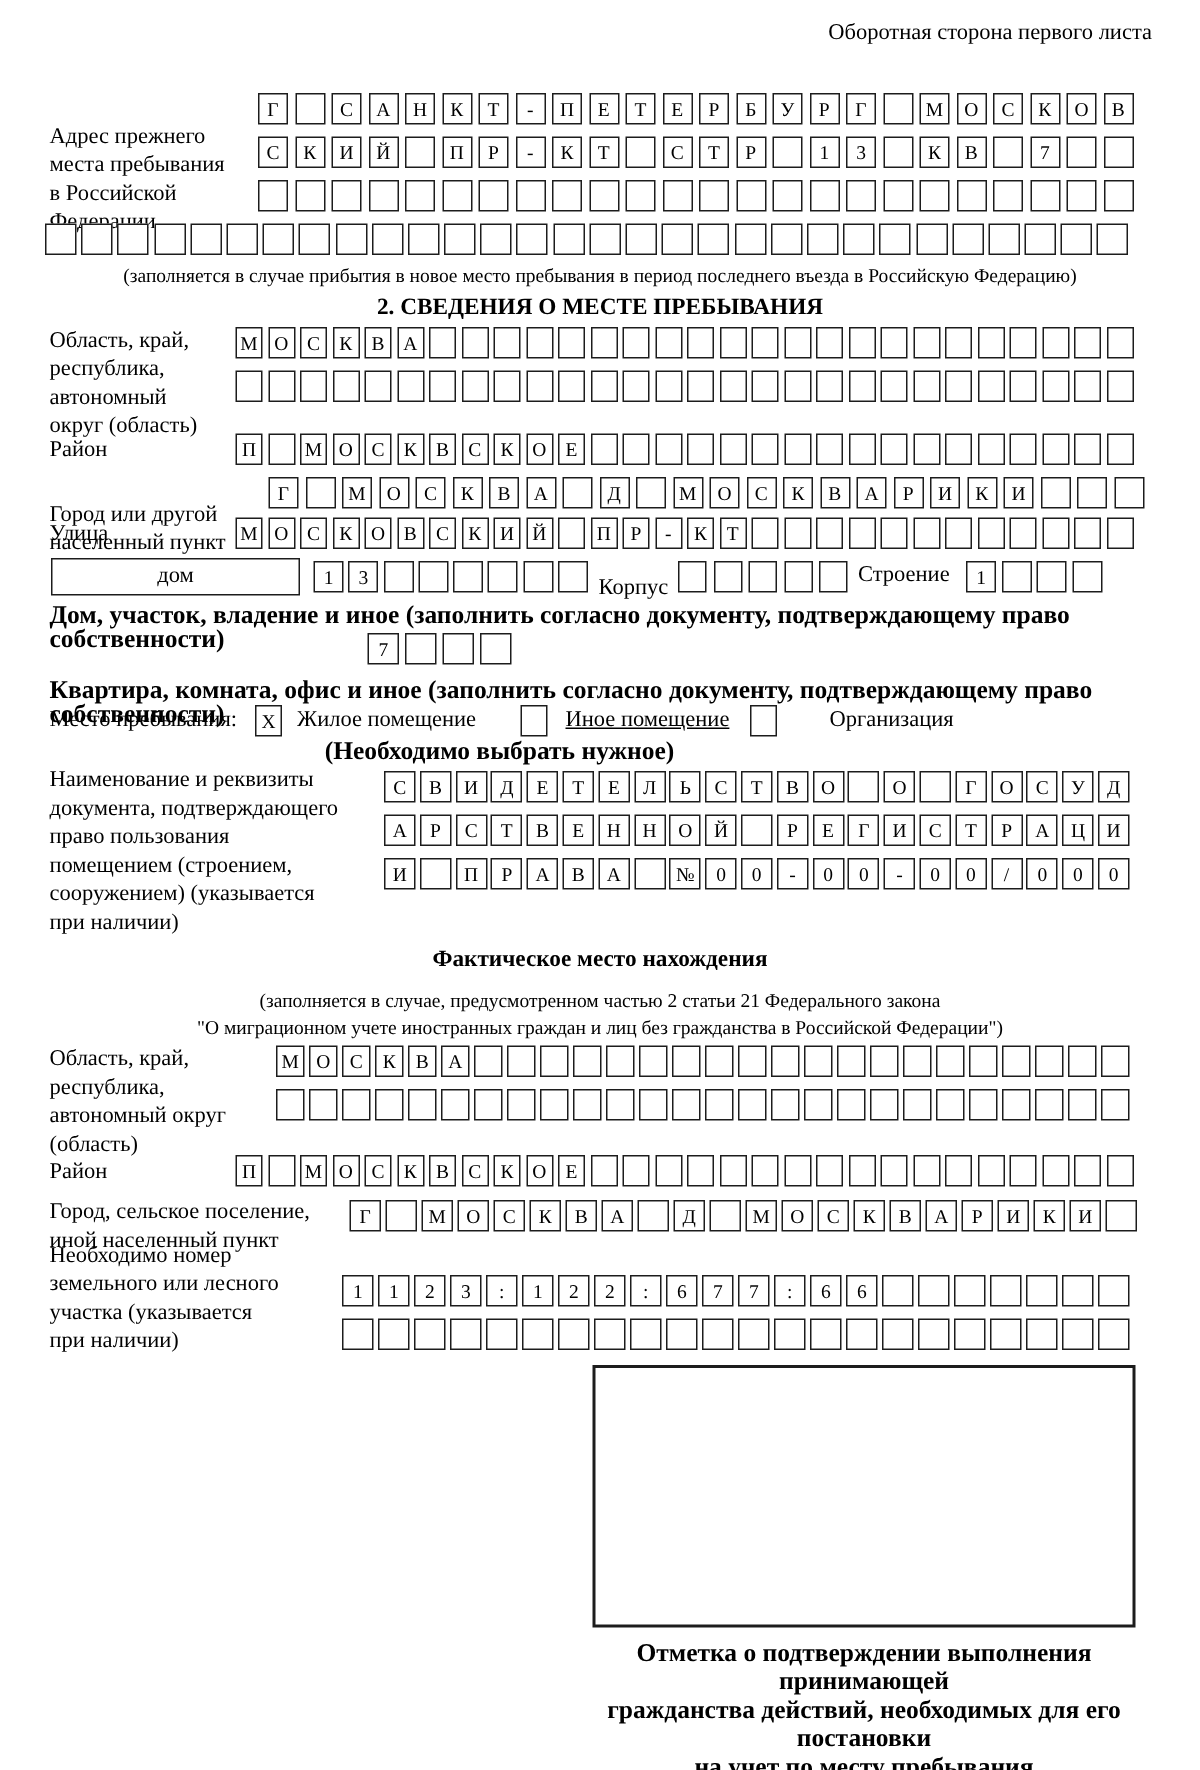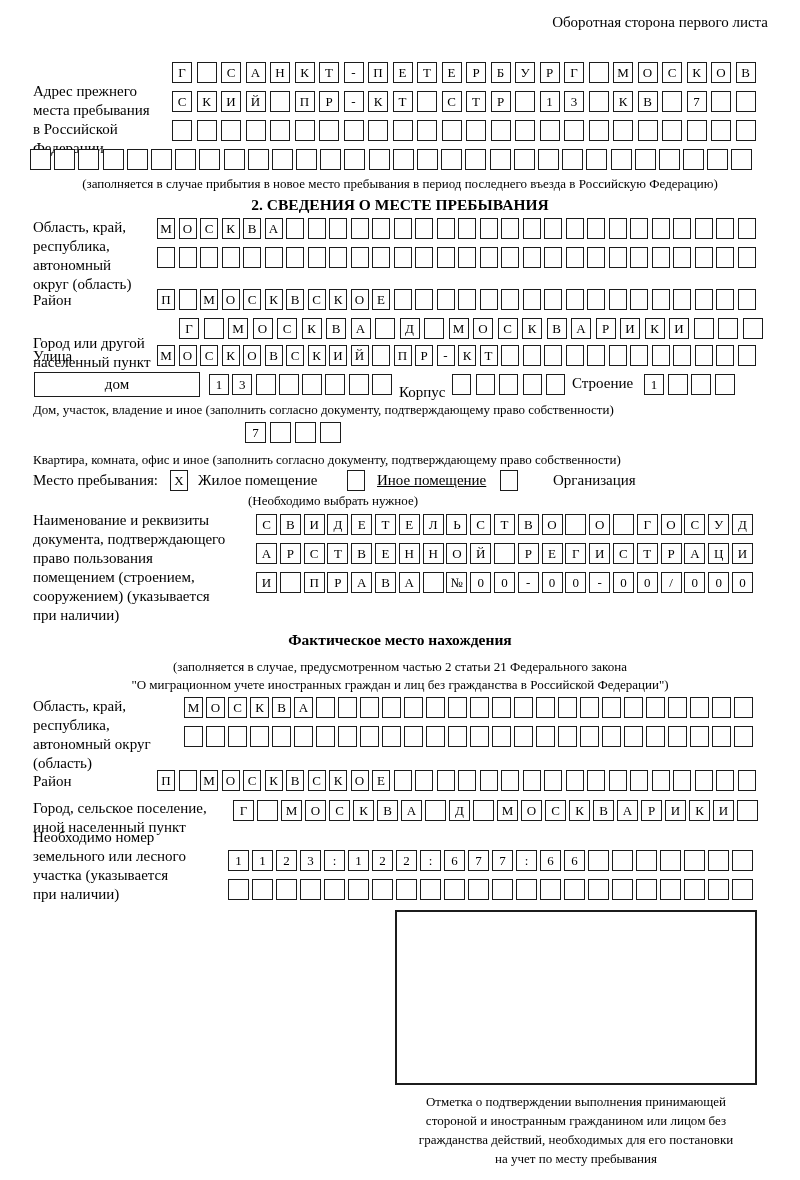--- a/index.html
+++ b/index.html
@@ -5,21 +5,21 @@
   html,body{margin:0;padding:0;}
   body{
     width:800px;height:1180px;background:#ffffff;color:#000;
     font-family:"Liberation Serif","DejaVu Serif",serif;
     position:relative;overflow:hidden;
   }
   .page{position:relative;width:800px;height:1180px;}
   .abs{position:absolute;}
   .hdr{font-size:15px;}
   .lbl{font-size:15px;line-height:19px;}
-  .cap{font-size:13px;line-height:16px;}
+  .cap{font-size:17px;line-height:16px;font-weight:bold;}
   .capc{font-size:13px;line-height:17px;text-align:center;width:800px;left:0;}
   .stitle{font-size:15.5px;font-weight:bold;text-align:center;width:800px;left:0;}
   .cells{display:flex;}
   .vcells{display:flex;flex-direction:column;gap:8px;}
   .cell{
     height:21px;border:1.6px solid #1c1c1c;box-sizing:border-box;
     display:flex;align-items:center;justify-content:center;
     font-size:13px;background:#fff;flex:none;
   }
   .c24{gap:4.5px}.c24 .cell{width:20px}
@@ -648,18 +648,17 @@
         <span class="cell"></span>
         <span class="cell"></span>
         <span class="cell"></span>
         <span class="cell"></span>
       </div>
   </div>
 
   <div class="abs stamp" style="left:395px;top:910px;width:362px;height:175px;"></div>
   <div class="abs cap ctr" style="left:378px;top:1092px;width:396px;line-height:19px;">
     <div>Отметка о подтверждении выполнения принимающей</div>
-    <div>стороной и иностранным гражданином или лицом без</div>
     <div>гражданства действий, необходимых для его постановки</div>
     <div>на учет по месту пребывания</div>
   </div>
 
 </div>
 
 </body></html>

